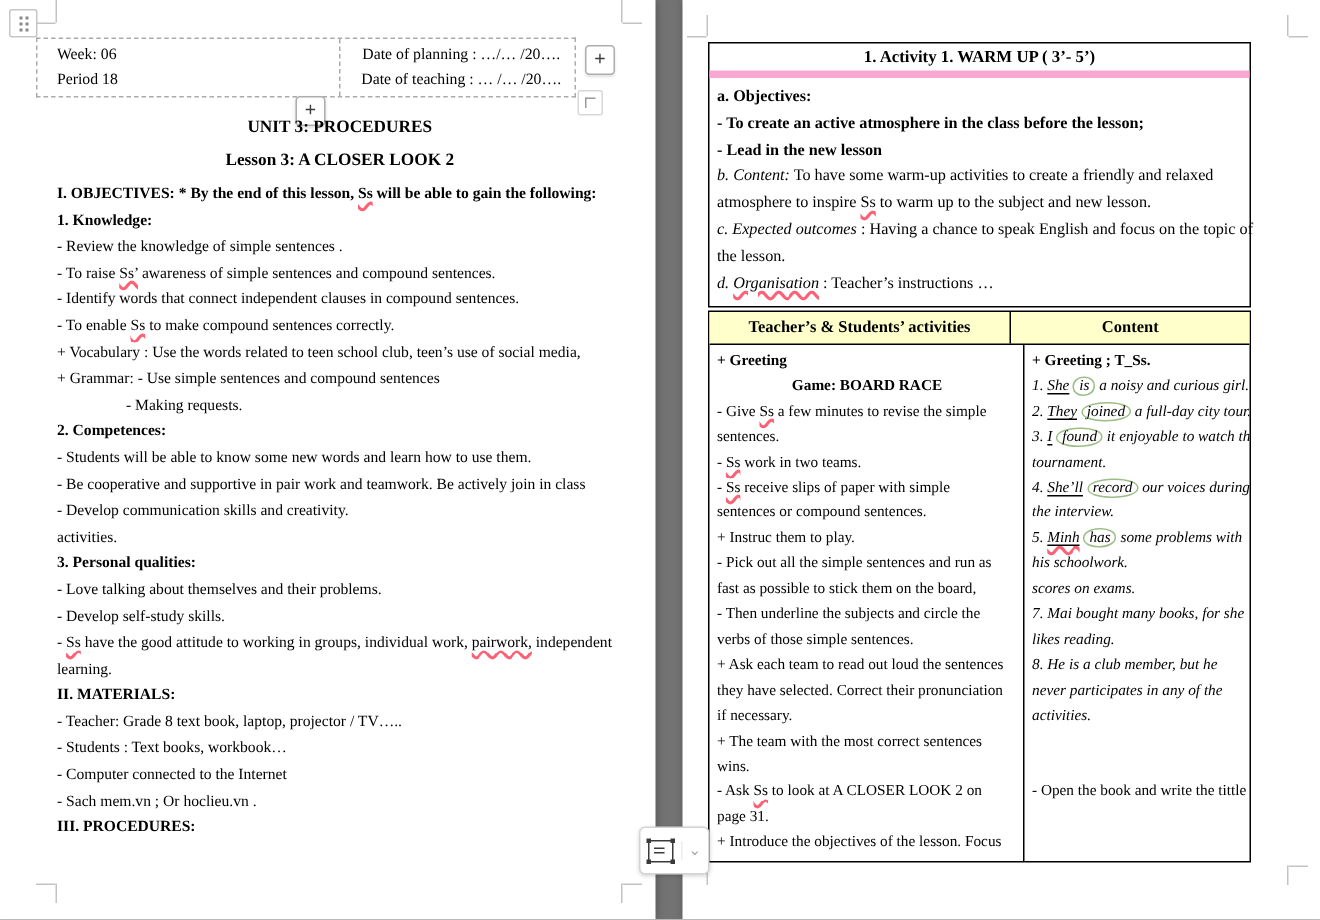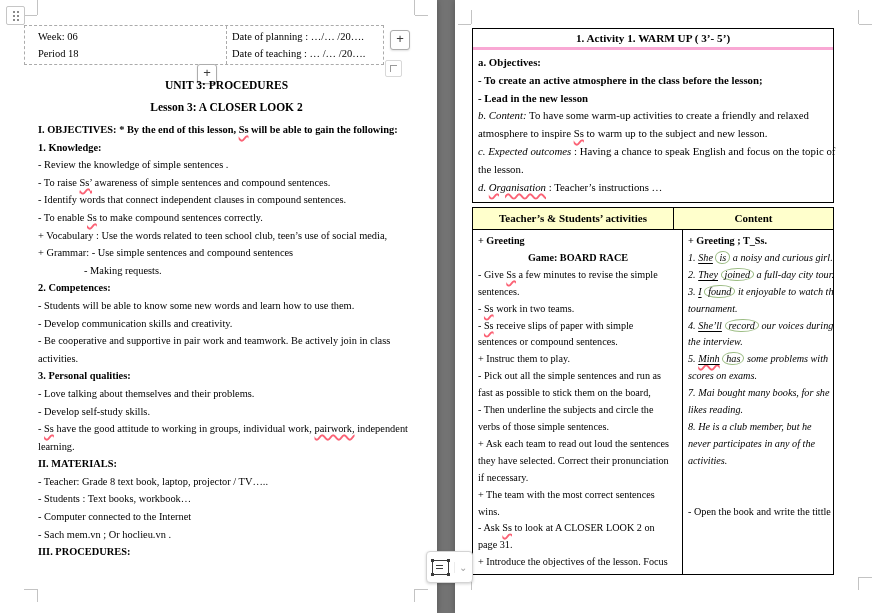--- a/index.html
+++ b/index.html
@@ -7,21 +7,21 @@
          font-family:"Liberation Serif","DejaVu Serif",serif;color:#000;}
   .page{position:absolute;top:0;height:613px;background:#fff;box-shadow:0 0 6px rgba(0,0,0,.28);}
   #pageL{left:0;width:437px;}
   #pageR{left:455px;width:425px;}
   .bar{position:absolute;background:#c3c3c3;}
 
   
   .info-table{position:absolute;left:24px;top:25px;width:358px;height:38px;
               border:1px dashed #ababab;display:flex;font-size:10.5px;line-height:17px;}
   .info-c1{flex:0 0 188px;border-right:1px dashed #ababab;padding:2px 0 0 13px;}
-  .info-c2{flex:1;padding:2px 0 0 5px;}
+  .info-c2{flex:1;padding:2px 0 0 5px;text-align:center;}
   .info-table .cellline{white-space:nowrap;}
 
   .titles{position:absolute;left:38px;top:74px;width:377px;text-align:center;
           font-weight:bold;font-size:11.5px;line-height:22px;}
   .bodytext{position:absolute;left:38px;top:121px;width:392px;font-size:10.4px;line-height:17.6px;}
   .line{white-space:nowrap;}
   .ctr{text-align:center;white-space:normal;}
   .b{font-weight:bold;margin-top:36px;}
   .i{font-style:italic;}
   .u{text-decoration:underline;text-decoration-thickness:1px;text-underline-offset:2px;}
@@ -40,21 +40,21 @@
   #plus-row{left:197px;top:64px;}
   #plus-col{left:390px;top:30px;}
   .resize-handle{position:absolute;left:385px;top:60px;width:15px;height:15px;background:#fff;
                  border:1px solid #d8d8d8;border-radius:2px;}
   .resize-handle i{position:absolute;left:4px;top:4px;width:6px;height:6px;display:block;
                    border-left:1.5px solid #9a9a9a;border-top:1.5px solid #9a9a9a;}
 
   
   .activity-table{position:absolute;left:17px;top:28px;width:360px;border:1px solid #000;}
   .activity-head{height:18px;line-height:18px;text-align:center;font-weight:bold;font-size:11.2px;
-                 border-bottom:3px solid #f9a8d4;}
+                 border-bottom:5px solid #f9a8d4;}
   .activity-body{padding:4px 5px 6px 5px;font-size:10.8px;line-height:17.8px;}
 
   .ts-table{position:absolute;left:17px;top:207px;width:360px;border:1px solid #000;}
   .ts-head{display:flex;background:#ffffcc;border-bottom:1px solid #000;font-weight:bold;
            font-size:11px;height:21px;line-height:21px;text-align:center;}
   .ts-body{display:flex;}
   .col-act{flex:0 0 200px;border-right:1px solid #000;}
   .col-con{flex:1;}
   .ts-body .col-act{padding:3px 4px 3px 5px;overflow:hidden;}
   .ts-body .col-con{padding:3px 3px 3px 5px;overflow:hidden;}
@@ -129,22 +129,22 @@
         <div class="line"><span class="b">1. Knowledge:</span></div>
         <div class="line"><span>- Review the knowledge of simple sentences .</span></div>
         <div class="line"><span>- To raise </span><span class="sq">Ss’</span><span> awareness of simple sentences and compound sentences.</span></div>
         <div class="line"><span>- Identify words that connect independent clauses in compound sentences.</span></div>
         <div class="line"><span>- To enable </span><span class="sq">Ss</span><span> to make compound sentences correctly.</span></div>
         <div class="line"><span>+ Vocabulary : Use the words related to teen school club, teen’s use of social media,</span></div>
         <div class="line"><span>+ Grammar: - Use simple sentences and compound sentences</span></div>
         <div class="line" style="padding-left: 46px;"><span>- Making requests.</span></div>
         <div class="line"><span class="b">2. Competences:</span></div>
         <div class="line"><span>- Students will be able to know some new words and learn how to use them.</span></div>
+        <div class="line"><span>- Be cooperative and supportive in pair work and teamwork. Be actively join in class</span></div>
         <div class="line"><span>- Develop communication skills and creativity.</span></div>
-        <div class="line"><span>- Be cooperative and supportive in pair work and teamwork. Be actively join in class</span></div>
         <div class="line"><span>activities.</span></div>
         <div class="line"><span class="b">3. Personal qualities:</span></div>
         <div class="line"><span>- Love talking about themselves and their problems.</span></div>
         <div class="line"><span>- Develop self-study skills.</span></div>
         <div class="line"><span>- </span><span class="sq">Ss</span><span> have the good attitude to working in groups, individual work, </span><span class="sq">pairwork,</span><span> independent</span></div>
         <div class="line"><span>learning.</span></div>
         <div class="line"><span class="b">II. MATERIALS:</span></div>
         <div class="line"><span>- Teacher: Grade 8 text book, laptop, projector / TV…..</span></div>
         <div class="line"><span>- Students : Text books, workbook…</span></div>
         <div class="line"><span>- Computer connected to the Internet</span></div>
@@ -208,20 +208,21 @@
           </div>
         <div class="col-con">
             <div class="line"><span class="b">+ Greeting  ; T_Ss.</span></div>
             <div class="line"><span class="i">1. </span><span class="i u">She</span><span class="i"> </span><span class="i c">is</span><span class="i"> a noisy and curious girl.</span></div>
             <div class="line"><span class="i">2. </span><span class="i u">They</span><span class="i"> </span><span class="i c">joined</span><span class="i"> a full-day city tour.</span></div>
             <div class="line"><span class="i">3. </span><span class="i u">I</span><span class="i"> </span><span class="i c">found</span><span class="i"> it enjoyable to watch the</span></div>
             <div class="line"><span class="i">tournament.</span></div>
             <div class="line"><span class="i">4. </span><span class="i u">She’ll</span><span class="i"> </span><span class="i c">record</span><span class="i"> our voices during</span></div>
             <div class="line"><span class="i">the interview.</span></div>
             <div class="line"><span class="i">5. </span><span class="i sq"><span class="u">Minh</span></span><span class="i"> </span><span class="i c">has</span><span class="i"> some problems with</span></div>
+            <div class="line"><span class="i">his schoolwork.</span></div>
             <div class="line"><span class="i">scores on exams.</span></div>
             <div class="line"><span class="i">7. Mai bought many books, for she</span></div>
             <div class="line"><span class="i">likes reading.</span></div>
             <div class="line"><span class="i">8. He is a club member, but he</span></div>
             <div class="line"><span class="i">never participates in any of the</span></div>
             <div class="line"><span class="i">activities.</span></div>
             <div class="line">&nbsp;</div>
             <div class="line">&nbsp;</div>
             <div class="line"><span>- Open the book and write the tittle</span></div>
           </div>

